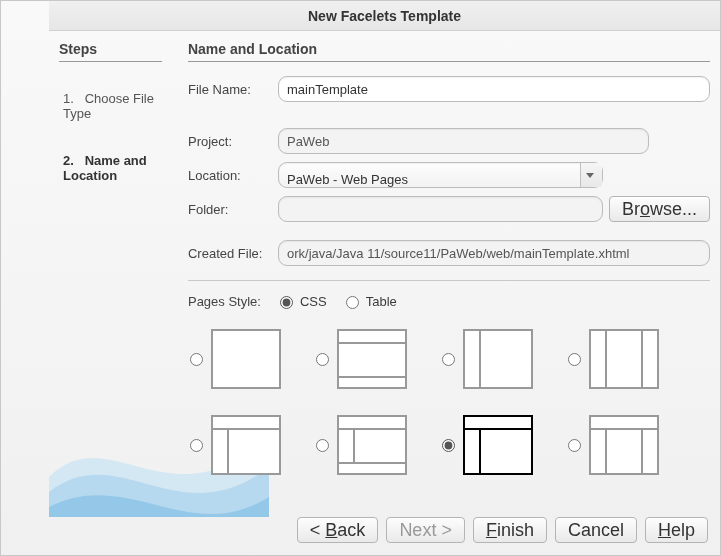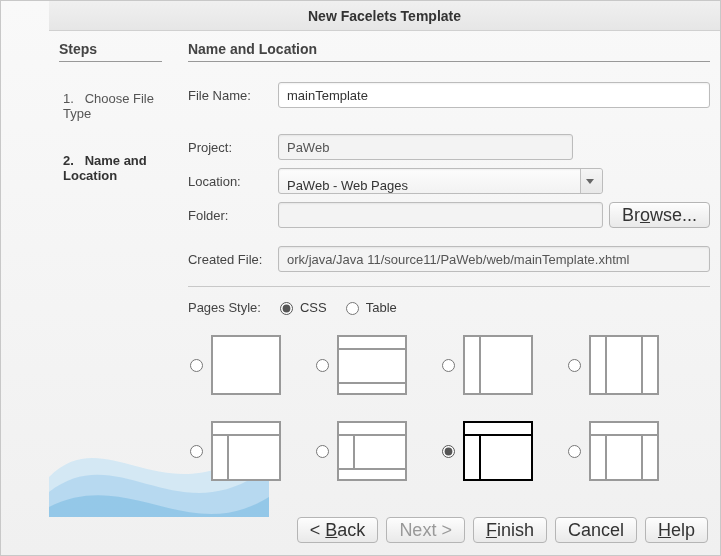--- a/index.html
+++ b/index.html
@@ -74,54 +74,54 @@
     height: 160px;
     pointer-events: none;
     opacity: 0.85;
   }
   .main {
     flex: 1;
     display: flex;
     flex-direction: column;
   }
   .form-rows {
-    margin-top: 10px;
+    margin-top: 4px;
   }
   .form-row {
     display: flex;
     align-items: center;
     margin-bottom: 8px;
   }
   .form-label {
     width: 90px;
     color: #444;
     font-size: 13px;
   }
   .field-cell { flex: 1; display:flex; gap:6px; }
   input[type="text"], .combo, .readonly {
     height: 26px;
     border: 1px solid #bcbcbc;
-    border-radius: 3px;
+    border-radius: 9px;
     background: #ffffff;
     padding: 0 8px;
     font-size: 13px;
     color: #333;
     box-shadow: inset 0 1px 2px rgba(0,0,0,0.06);
   }
   input[type="text"] { width: 100%; }
   .readonly {
     background: #f3f3f3;
     color: #555;
     display: flex;
     align-items: center;
     overflow: hidden;
     white-space: nowrap;
   }
   .readonly.full { width: 100%; }
-  .readonly.proj { width: 295px; }
+  .readonly.proj { width: 371px; }
   .combo {
     width: 325px;
     position: relative;
     display: flex;
     align-items: flex-end;
     background: linear-gradient(#fdfdfd,#f2f2f2);
   }
   .combo::after {
     content: "";
     position: absolute;

